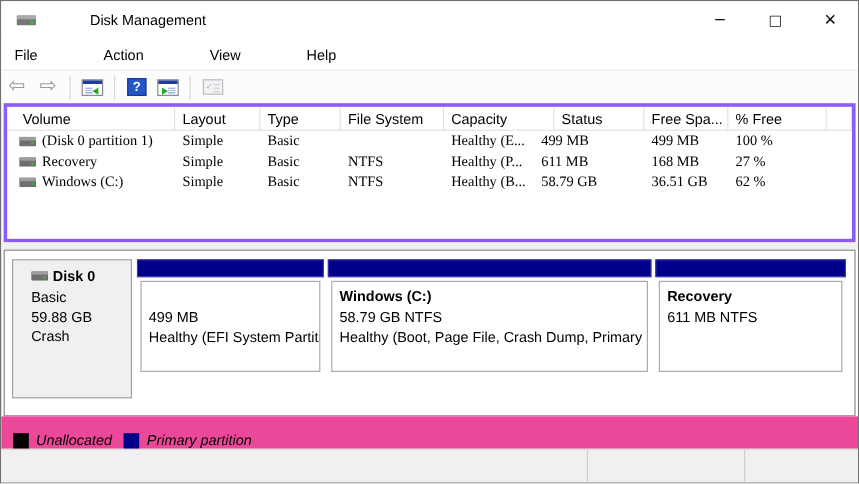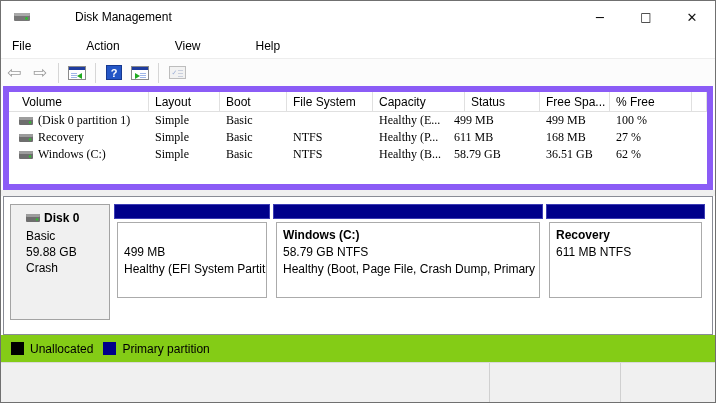--- a/index.html
+++ b/index.html
@@ -33,21 +33,21 @@
   .tri-right { position:absolute; top:6px; left:3px; width:0; height:0; border-top:3px solid transparent; border-bottom:3px solid transparent; border-left:5px solid #1faa1f; }
   .mini-lines { position:absolute; top:6px; right:2px; width:6px; height:5px;
     background:linear-gradient(#9fb6e8 0 1px, transparent 1px 2px, #9fb6e8 2px 3px, transparent 3px 4px, #9fb6e8 4px 5px); }
   .help-box { width:16px; height:15px; background:#2456c6; border:1px solid #16388f; color:#fff; font-weight:bold; font-size:11px; display:flex; align-items:center; justify-content:center; }
   .props-box { width:17px; height:13px; border:1px solid #bdbdbd; background:#f2f2f2; position:relative; }
   .props-box i { position:absolute; left:8px; right:2px; height:1px; background:#c9cfdd; }
   .props-box .l1{top:3px} .props-box .l2{top:6px} .props-box .l3{top:9px}
   .props-box .chk{ position:absolute; left:2px; top:2px; color:#9fb0d8; font-size:7px; font-style:normal; line-height:1; background:none; height:auto; }
 
   
-  .pane-top { margin:0 2px; height:104px; border:6px solid #8b5cf6; background:#fff; overflow:hidden; flex:0 0 auto; }
+  .pane-top { margin:0 2px; height:116px; border:3px solid #8b5cf6; background:#fff; overflow:hidden; flex:0 0 auto; }
   .vheader { display:flex; height:20px; border-bottom:1px solid #e0e0e0; }
   .vh-cell { border-right:1px solid #e0e0e0; padding:3px 0 0 6px; white-space:nowrap; overflow:hidden; }
   .vrow { display:flex; height:17px; align-items:center; }
   .v-cell { padding-left:6px; white-space:nowrap; overflow:hidden; display:flex; align-items:center;font-family:Liberation Serif, serif; }
   .c0{width:140px} .c1{width:71px} .c2{width:67px} .c3{width:86px} .c4{width:75px} .c5{width:92px} .c6{width:70px} .c7{width:82px} .cF{flex:1}
   .vh-cell.c0{ padding-left:13px; }
   .v-cell.c0{ padding-left:10px; }
   .hdd { width:14px; height:8px; margin-right:5px; flex:0 0 auto; }
 
   
@@ -61,21 +61,21 @@
   .disk-name .hdd { margin-right:4px; }
   .disk-label div.meta { line-height:16px; }
   .parts { display:flex; margin-left:4px; }
   .part { height:97px; background:#fff; position:relative; margin-right:3px; flex:0 0 auto; overflow:hidden; }
   .part-bar { height:15px; border:1px solid #3c3cb4; }
   .part-body { position:absolute; top:18px; left:3px; right:3px; bottom:3px; border:1px solid #ababab; background:#fff; padding:4px 0 0 6px; overflow:hidden; }
   .part-body div { white-space:nowrap; line-height:17px; }
   .part-title { font-weight:bold; min-height:17px; }
 
   
-  .legend { height:27px; background:#84cc16; display:flex; align-items:center; flex:0 0 auto; }
+  .legend { height:27px; background:#ec4899; display:flex; align-items:flex-end; flex:0 0 auto;font-style:italic; }
   .swatch { width:13px; height:13px; margin-left:10px; flex:0 0 auto; }
   .legend .lbl { margin-left:6px; }
 
   
   .statusbar { height:27px; background:#f0f0f0; border-top:1px solid #d9d9d9; display:flex; flex:1 1 auto; }
   .sb-pane { border-right:1px solid #d0d0d0; height:100%; }
   .sb0{width:489px} .sb1{width:131px} .sb2{flex:1; border-right:none;}
 </style>
 </head>
 <body>
@@ -139,21 +139,21 @@
           <i class="l3"></i>
           <i class="chk">✓</i>
         </span>
     </div>
   </div>
 
   <div class="pane-top">
     <div class="vheader">
       <div class="vh-cell c0">Volume</div>
       <div class="vh-cell c1">Layout</div>
-      <div class="vh-cell c2">Boot</div>
+      <div class="vh-cell c2">Type</div>
       <div class="vh-cell c3">File System</div>
       <div class="vh-cell c5">Capacity</div>
       <div class="vh-cell c4">Status</div>
       <div class="vh-cell c6">Free Spa...</div>
       <div class="vh-cell c7">% Free</div>
       <div class="vh-cell cF"></div>
     </div>
 
     <div class="vrow">
       <div class="v-cell c0">

